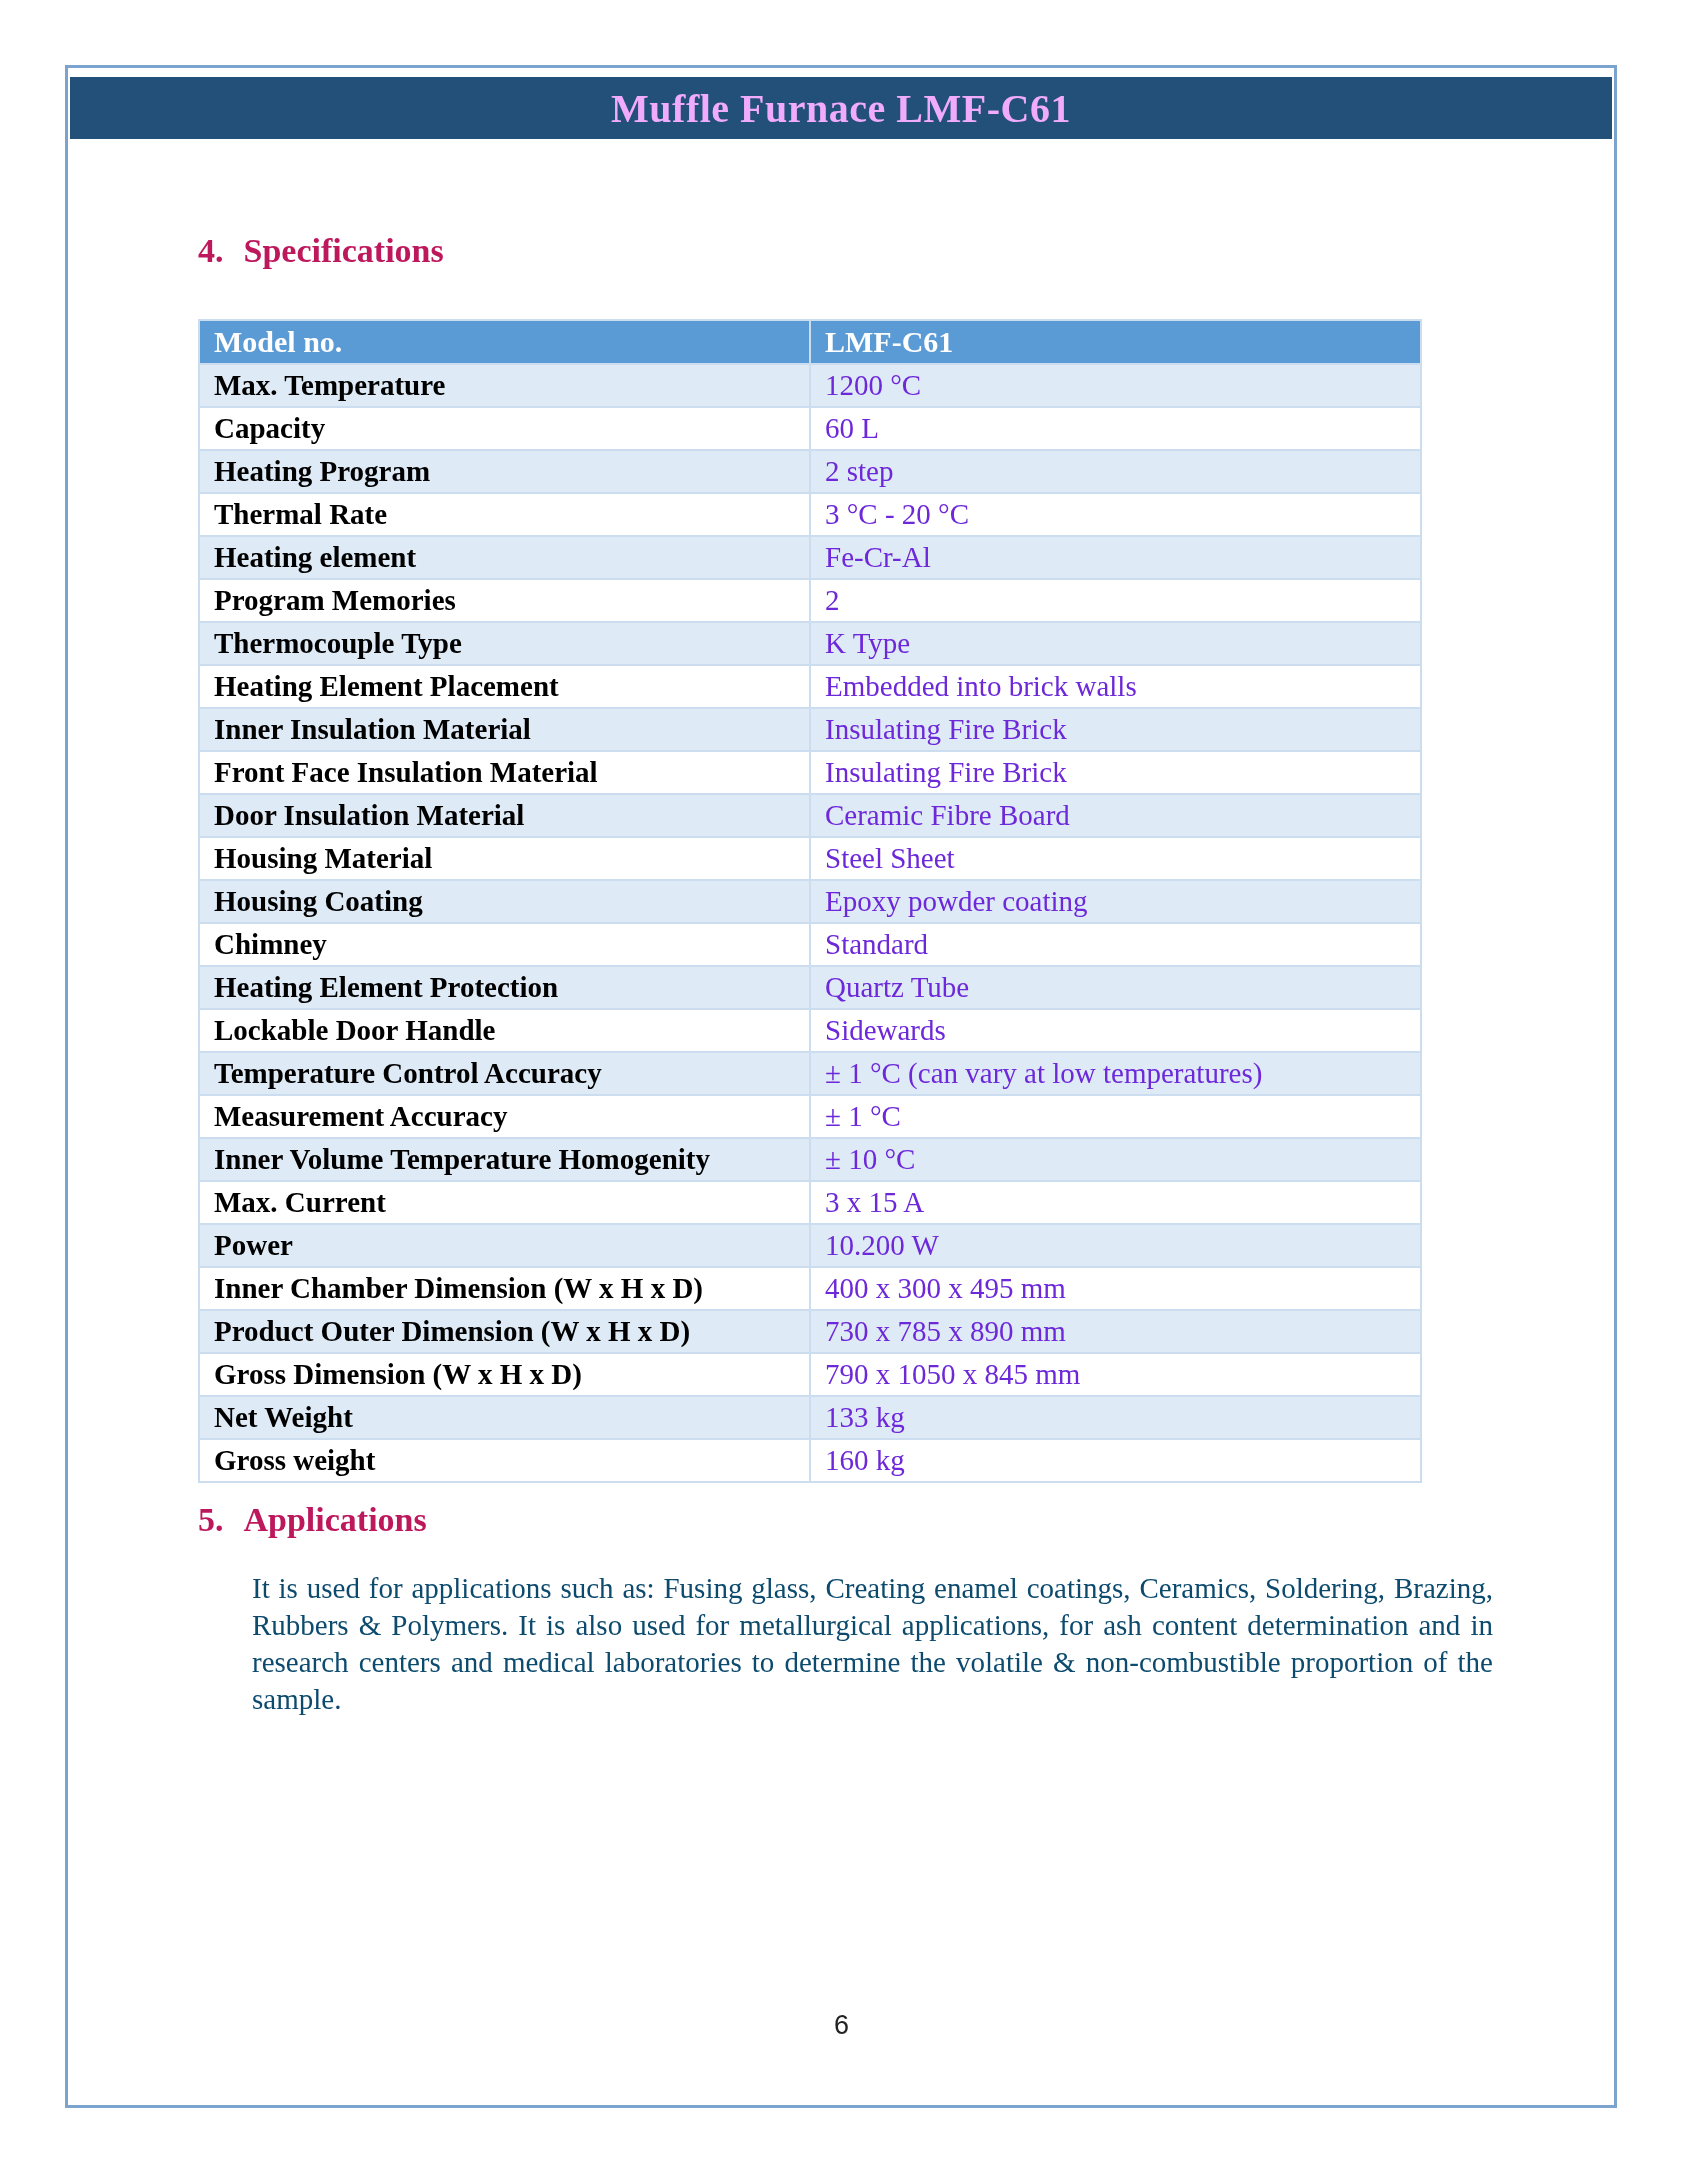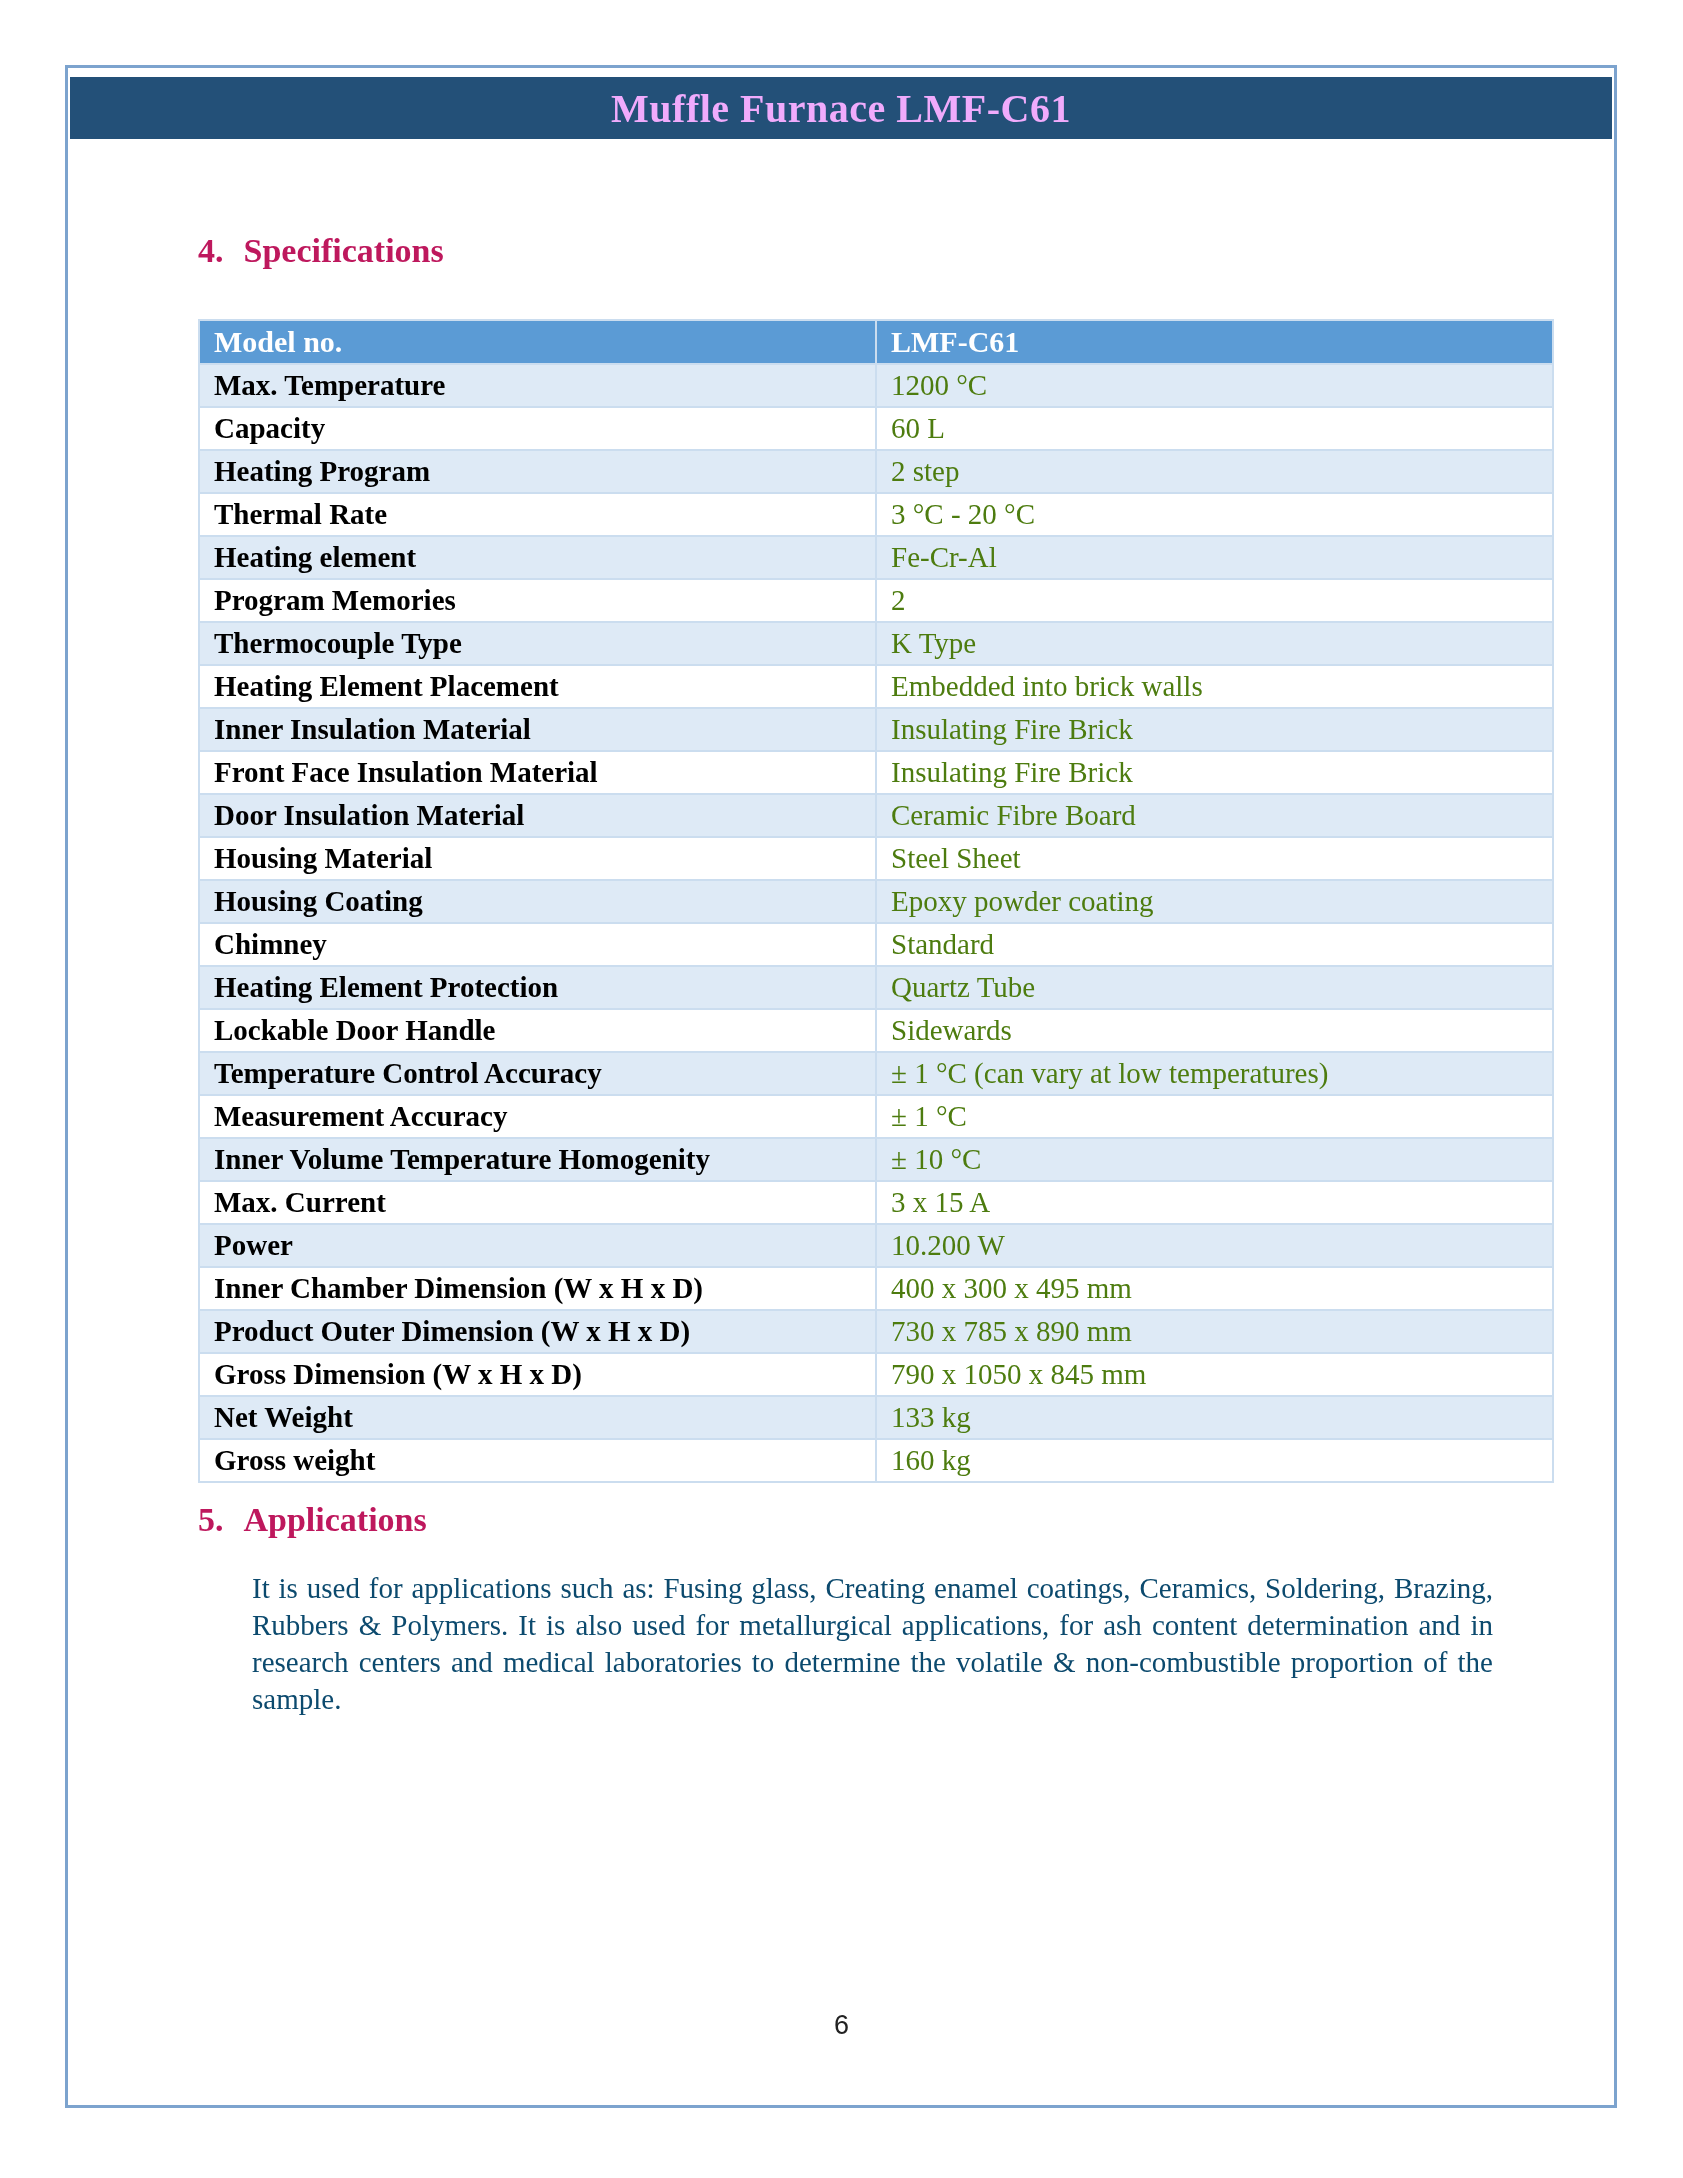--- a/index.html
+++ b/index.html
@@ -58,21 +58,21 @@
     margin-right: 20px;
   }
   #spec-heading   { top: 232px; }
   #app-heading    { top: 1501px; }
 
   
   .spec-table {
     position: absolute;
     left: 198px;
     top: 319px;
-    width: 1356px;
+    width: 1224px;
     border-collapse: collapse;
     table-layout: fixed;
   }
   .spec-table col.c1 { width: 50%; }
   .spec-table col.c2 { width: 50%; }
   .spec-table th, .spec-table td {
     box-sizing: border-box;
     border: 2px solid #cbddef;
     padding: 3px 14px 4px 14px;
     font-size: 29px;
@@ -82,21 +82,21 @@
   }
   .spec-table th {
     background: #5b9bd5;
     color: #ffffff;
     font-weight: bold;
     font-size: 30px;
     height: 44px;
   }
   .spec-table td { height: 41px; }
   .spec-table td.label { font-weight: bold; color: #000000; }
-  .spec-table td.value { color: #4d7c0f; }
+  .spec-table td.value { color: #6d28d9; }
   tr.row-alt td   { background: #deeaf6; }
   tr.row-plain td { background: #ffffff; }
 
   
   .app-paragraph {
     position: absolute;
     left: 252px;
     top: 1570px;
     width: 1241px;
     font-size: 29px;

